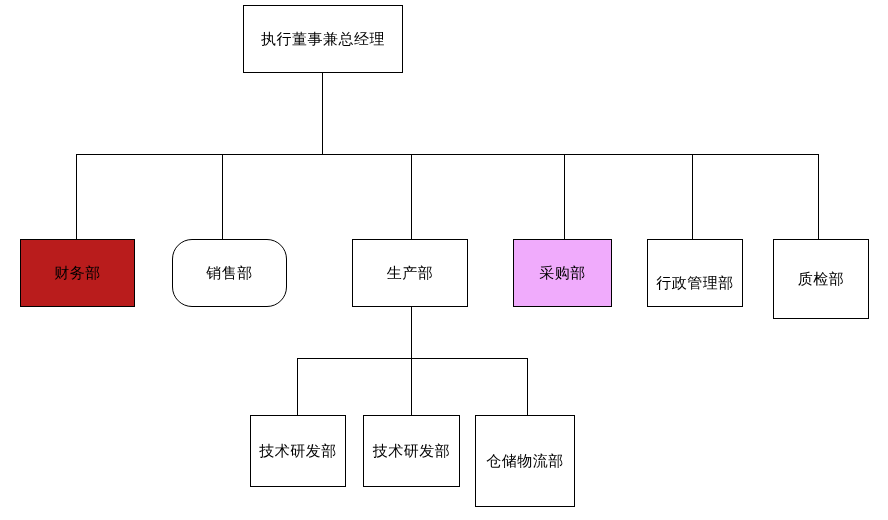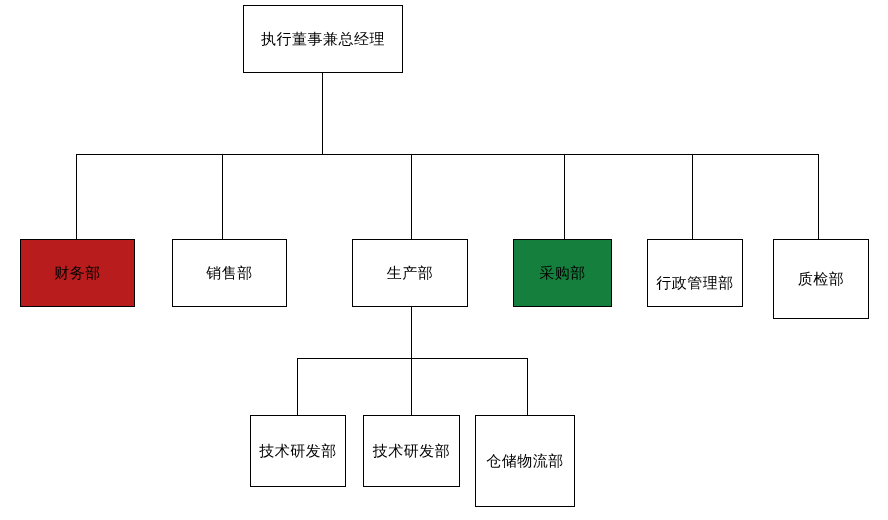--- a/index.html
+++ b/index.html
@@ -56,27 +56,27 @@
       <line x1="297" y1="358" x2="297" y2="415" stroke="#000000" stroke-width="1"></line>
       <line x1="527" y1="358" x2="527" y2="415" stroke="#000000" stroke-width="1"></line>
     </svg>
   <div>
       <div class="node" style="left: 243px; top: 5px; width: 160px; height: 68px; border-color: rgb(0, 0, 0); background: rgb(255, 255, 255); justify-content: center;">
         <span style="color: rgb(0, 0, 0);">执行董事兼总经理</span>
       </div>
       <div class="node" style="left: 20px; top: 239px; width: 115px; height: 68px; border-color: rgb(0, 0, 0); background: #b91c1c;">
         <span style="color: rgb(0, 0, 0);">财务部</span>
       </div>
-      <div class="node" style="left: 172px; top: 239px; width: 115px; height: 68px; border-color: rgb(0, 0, 0); background: rgb(255, 255, 255);">
+      <div class="node" style="left: 172px; top: 239px; width: 115px; height: 68px; border-color: rgb(0, 0, 0); background: rgb(255, 255, 255); border-radius: 20px;">
         <span style="color: rgb(0, 0, 0);">销售部</span>
       </div>
       <div class="node" style="left: 352px; top: 239px; width: 116px; height: 68px; border-color: rgb(0, 0, 0); background: rgb(255, 255, 255);">
         <span style="color: rgb(0, 0, 0);">生产部</span>
       </div>
-      <div class="node" style="left: 513px; top: 239px; width: 99px; height: 68px; border-color: rgb(0, 0, 0); background: #15803d;">
+      <div class="node" style="left: 513px; top: 239px; width: 99px; height: 68px; border-color: rgb(0, 0, 0); background: #f0abfc;">
         <span style="color: rgb(0, 0, 0);">采购部</span>
       </div>
       <div class="node" style="left: 647px; top: 239px; width: 96px; height: 68px; border-color: rgb(0, 0, 0); background: rgb(255, 255, 255);">
         <span style="color: rgb(0, 0, 0); margin-top: 20px;">行政管理部</span>
       </div>
       <div class="node" style="left: 773px; top: 239px; width: 96px; height: 80px; border-color: rgb(0, 0, 0); background: rgb(255, 255, 255); font-family: Liberation Serif, serif;">
         <span style="color: rgb(0, 0, 0);">质检部</span>
       </div>
       <div class="node" style="left: 250px; top: 415px; width: 96px; height: 72px; border-color: rgb(0, 0, 0); background: rgb(255, 255, 255);">
         <span style="color: rgb(0, 0, 0);">技术研发部</span>

